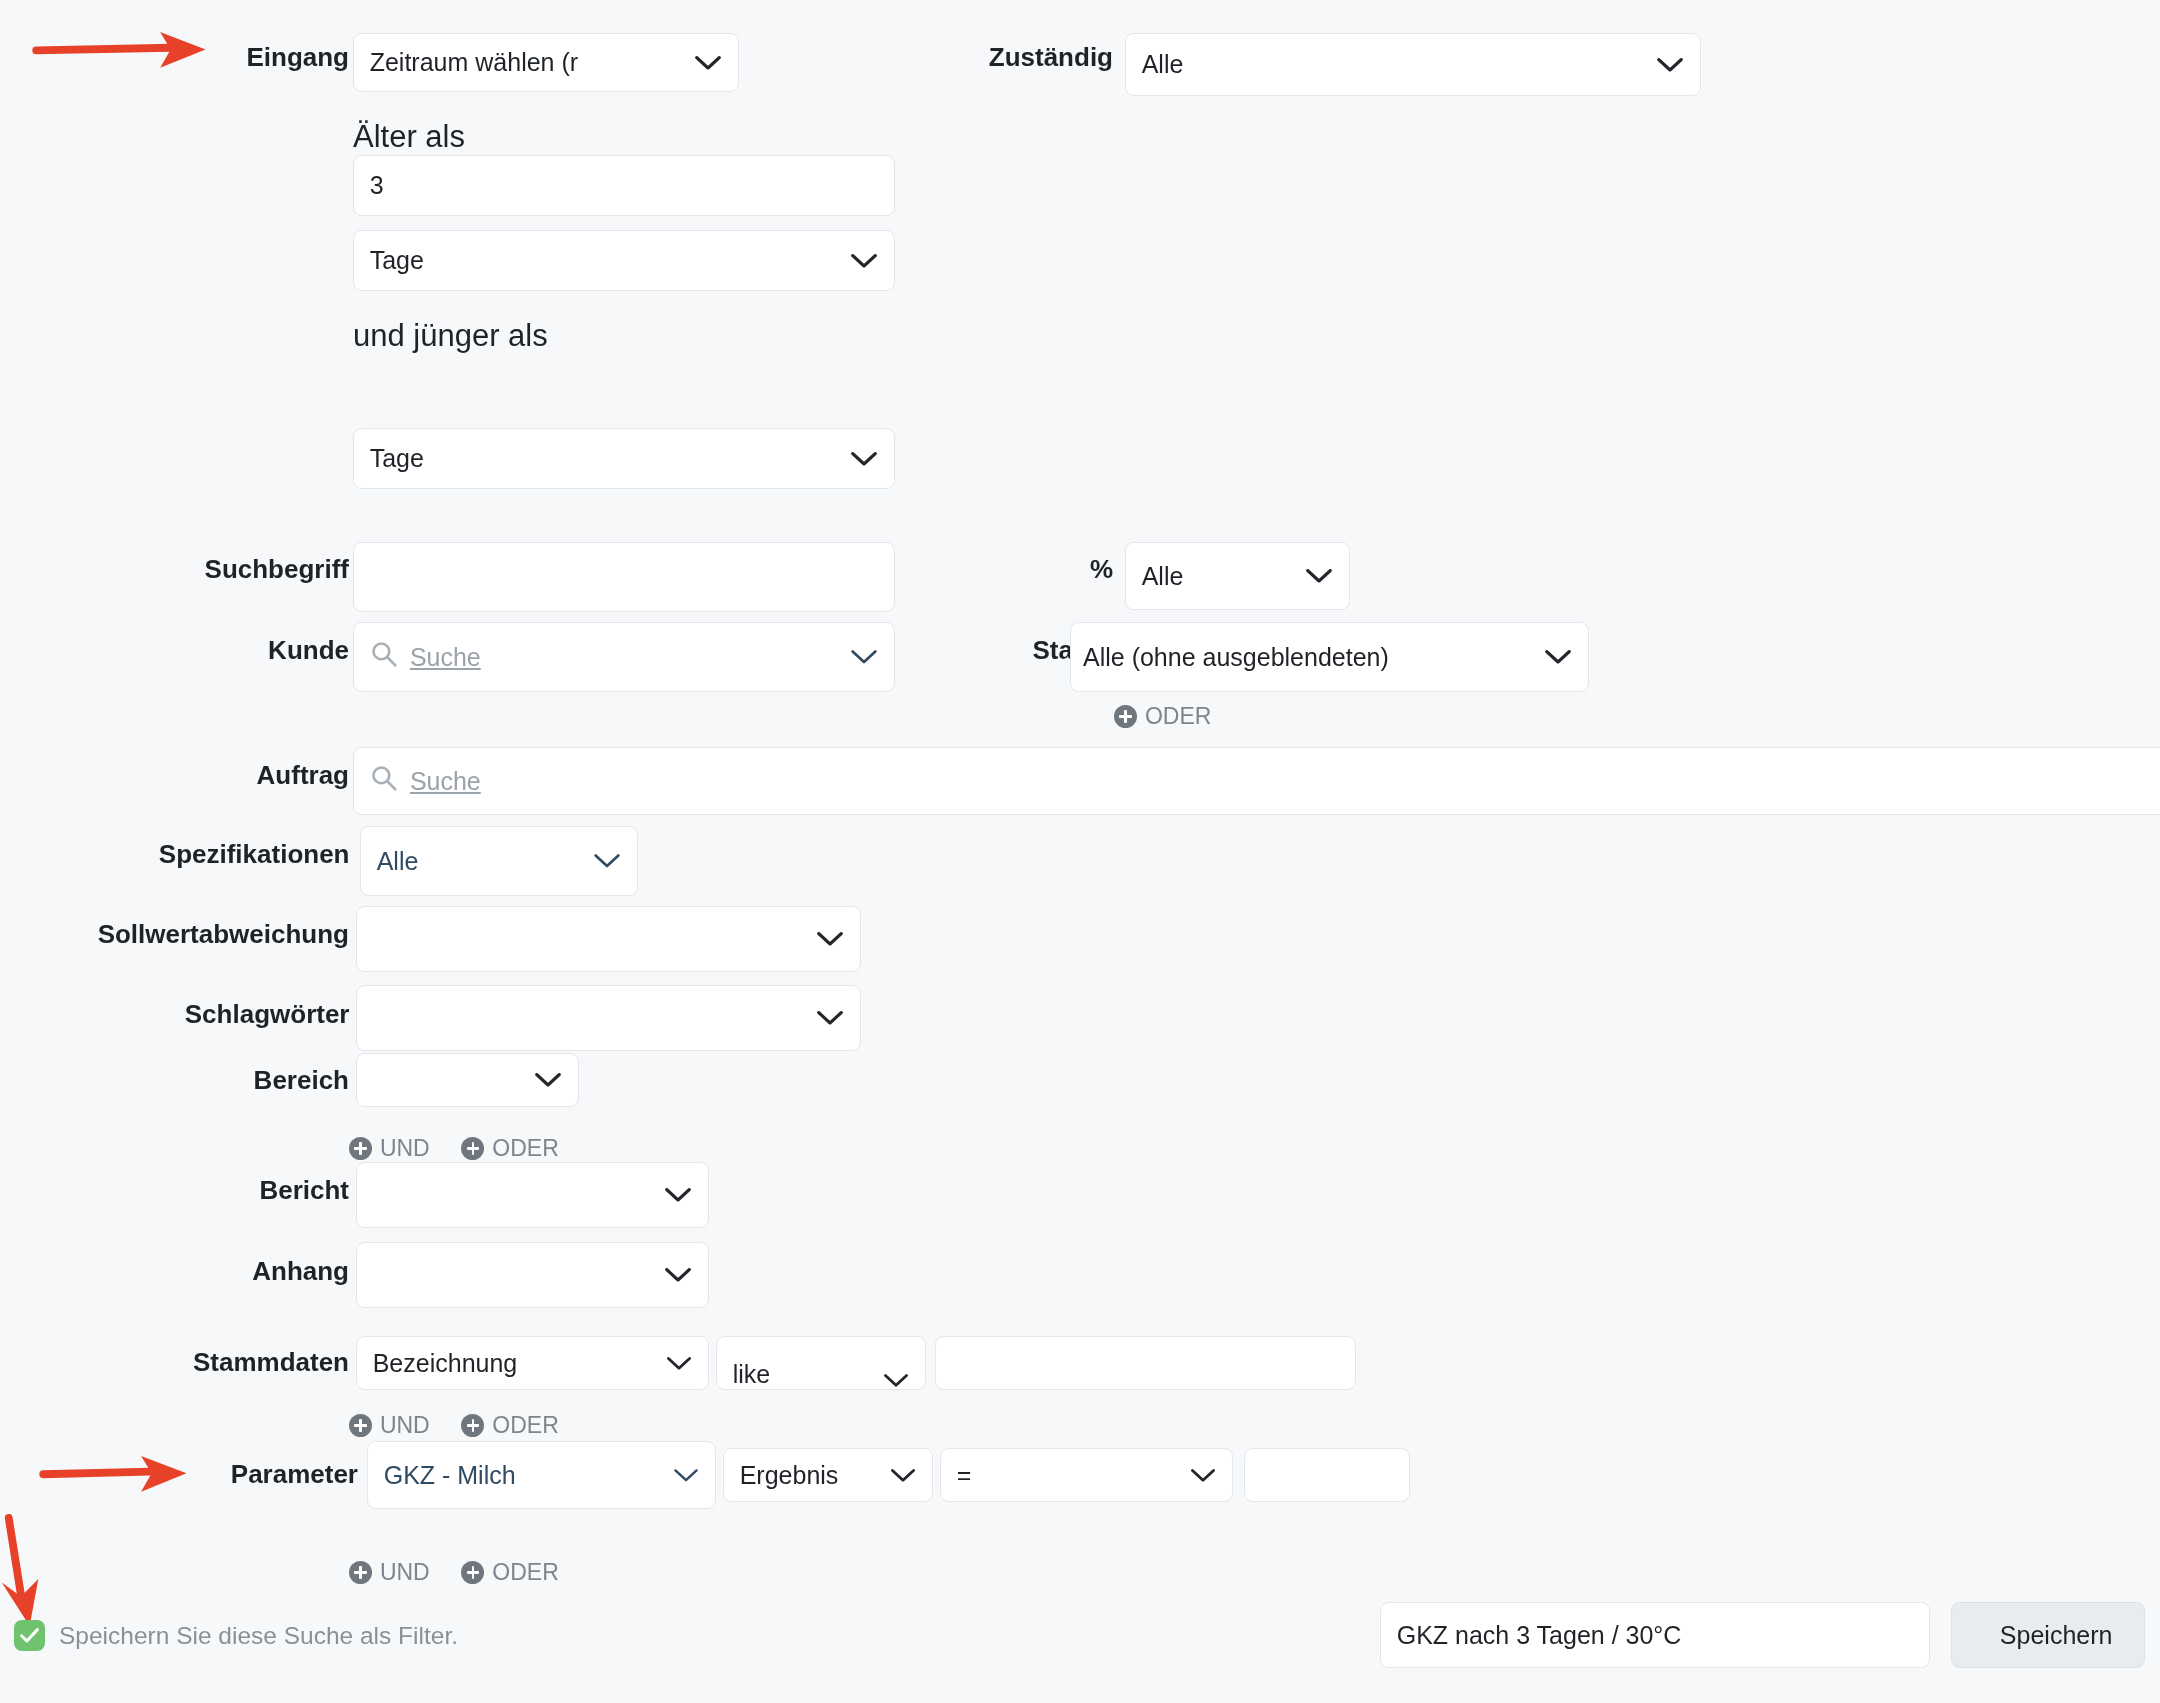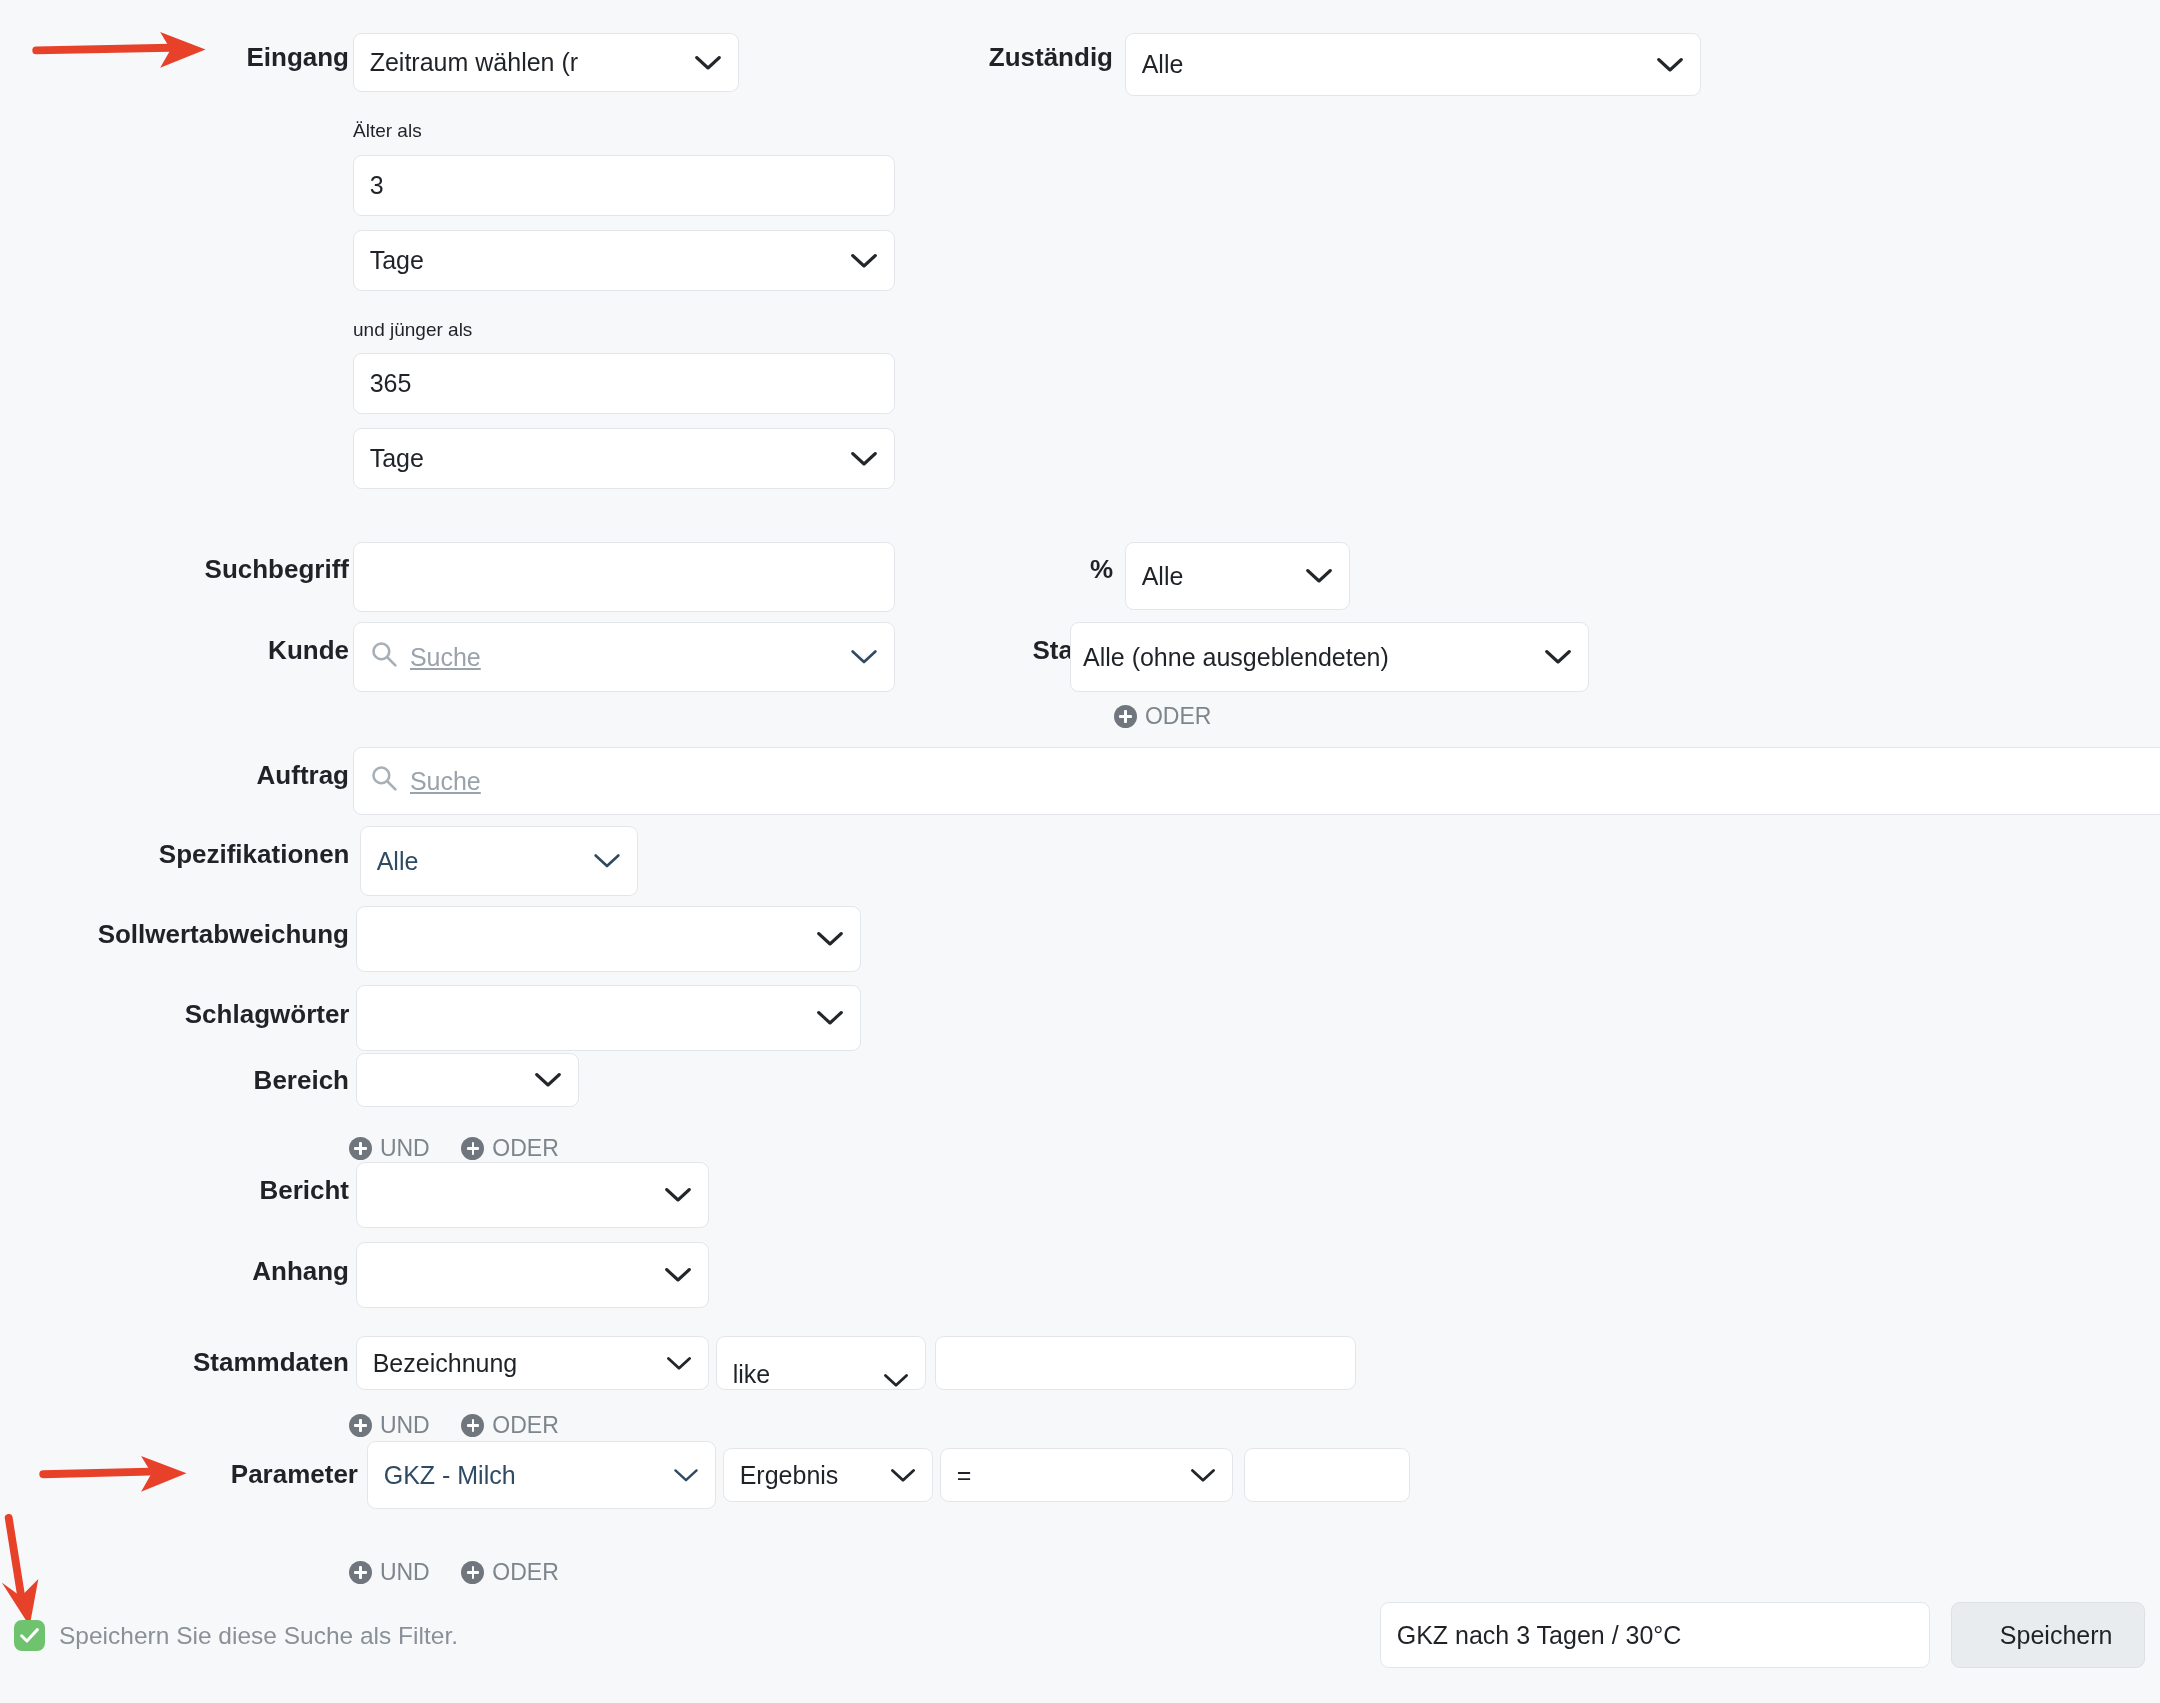--- a/index.html
+++ b/index.html
@@ -27,21 +27,21 @@
     text-align: right;
     font-weight: 700;
     font-size: 26px;
     line-height: 1;
     color: #1f2328;
     white-space: nowrap;
   }
   .sublbl {
     position: absolute;
     font-weight: 400;
-    font-size: 19px;
+    font-size: 31px;
     line-height: 1;
     color: #1f2328;
     white-space: nowrap;
   }
 
   
   .field {
     position: absolute;
     box-sizing: border-box;
     background: #ffffff;
@@ -156,23 +156,20 @@
     <span class="spacer"></span>
     <span class="caret">
       <svg width="28" height="17.5" viewBox="0 0 32 20">
           <path d="M3 4 L16 16 L29 4" stroke="#23272b" stroke-width="3.5" fill="none" stroke-linecap="round" stroke-linejoin="round"></path>
         </svg>
     </span>
   </div>
 
   <div class="sublbl" style="left:353px; top:320px;">und jünger als</div>
 
-  <div class="field" style="left:353px; top:353px; width:542px; height:61px;">
-    <span class="val">365</span>
-  </div>
 
   <div class="field" style="left:353px; top:428px; width:542px; height:61px;">
     <span class="val">Tage</span>
     <span class="spacer"></span>
     <span class="caret">
       <svg width="28" height="17.5" viewBox="0 0 32 20">
           <path d="M3 4 L16 16 L29 4" stroke="#23272b" stroke-width="3.5" fill="none" stroke-linecap="round" stroke-linejoin="round"></path>
         </svg>
     </span>
   </div>

